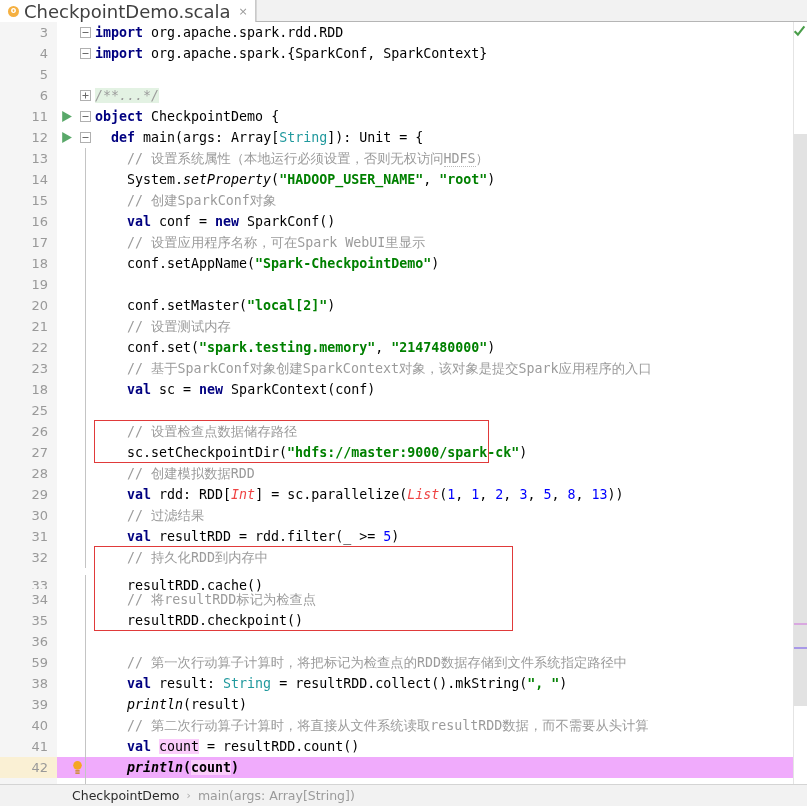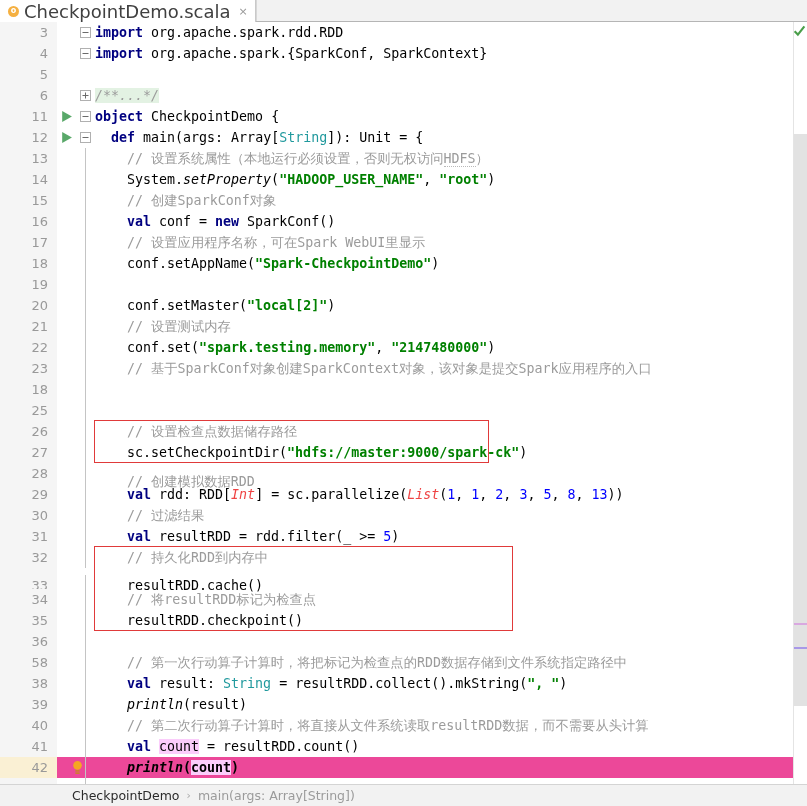--- a/index.html
+++ b/index.html
@@ -50,21 +50,21 @@
   .gutter-strip2 {
     position:absolute; left:57px; top:0; width:38px; height:762px;
     background:#ffffff;
   }
 
   .rows { position:absolute; left:0; top:0; width:807px; }
   .row {
     position:relative; height:21px; width:807px;
     display:flex; align-items:center;
   }
-  .row.hl { background:#ec4899; }
+  .row.hl { background:#f0abfc; }
   .row.hl .ln { background:#faf0d4; }
 
   .ln {
     width:57px; min-width:57px; text-align:right; padding-right:9px;
     color:#999999; font-size:13px;
     font-family:"DejaVu Sans", sans-serif;
     background:#f5f5f5;
     height:21px; line-height:21px;
     user-select:none;
   }
@@ -247,40 +247,41 @@
           <div class="code" style="padding-left: 32px;"><span class="plain">conf.set(</span><span class="str">"spark.testing.memory"</span><span class="plain">, </span><span class="str">"2147480000"</span><span class="plain">)</span></div>
         </div>
         <div class="row" style="position: absolute; top: 336px;">
           <div class="ln">23</div>
           <div class="fold-line"></div>
           <div class="code" style="padding-left: 32px;"><span class="cmt">// 基于SparkConf对象创建SparkContext对象，该对象是提交Spark应用程序的入口</span></div>
         </div>
         <div class="row" style="position: absolute; top: 357px;">
           <div class="ln">18</div>
           <div class="fold-line"></div>
+          <div class="code" style="padding-left: 32px;"><span class="kw">val</span><span class="plain"> sc = </span><span class="kw">new</span><span class="plain"> SparkContext(conf)</span></div>
         </div>
         <div class="row" style="position: absolute; top: 378px;">
           <div class="ln">25</div>
           <div class="fold-line"></div>
           <div class="code" style="padding-left: 32px;"></div>
         </div>
         <div class="row" style="position: absolute; top: 399px;">
           <div class="ln">26</div>
           <div class="fold-line"></div>
           <div class="code" style="padding-left: 32px;"><span class="cmt">// 设置检查点数据储存路径</span></div>
         </div>
         <div class="row" style="position: absolute; top: 420px;">
           <div class="ln">27</div>
           <div class="fold-line"></div>
           <div class="code" style="padding-left: 32px;"><span class="plain">sc.setCheckpointDir(</span><span class="str">"hdfs://master:9000/spark-ck"</span><span class="plain">)</span></div>
         </div>
         <div class="row" style="position: absolute; top: 441px;">
           <div class="ln">28</div>
           <div class="fold-line"></div>
-          <div class="code" style="padding-left: 32px; margin-top: 8px;"><span class="cmt">// 创建模拟数据RDD</span></div>
+          <div class="code" style="padding-left: 32px;"><span class="cmt">// 创建模拟数据RDD</span></div>
         </div>
         <div class="row" style="position: absolute; top: 462px;">
           <div class="ln">29</div>
           <div class="fold-line"></div>
           <div class="code" style="padding-left: 32px;"><span class="kw">val</span><span class="plain"> rdd: RDD[</span><span class="lst">Int</span><span class="plain">] = sc.parallelize(</span><span class="lst">List</span><span class="plain">(</span><span class="num">1</span><span class="plain">, </span><span class="num">1</span><span class="plain">, </span><span class="num">2</span><span class="plain">, </span><span class="num">3</span><span class="plain">, </span><span class="num">5</span><span class="plain">, </span><span class="num">8</span><span class="plain">, </span><span class="num">13</span><span class="plain">))</span></div>
         </div>
         <div class="row" style="position: absolute; top: 483px;">
           <div class="ln">30</div>
           <div class="fold-line"></div>
           <div class="code" style="padding-left: 32px;"><span class="cmt">// 过滤结果</span></div>
@@ -309,21 +310,21 @@
           <div class="ln">35</div>
           <div class="fold-line"></div>
           <div class="code" style="padding-left: 32px;"><span class="plain">resultRDD.checkpoint()</span></div>
         </div>
         <div class="row" style="position: absolute; top: 609px;">
           <div class="ln">36</div>
           <div class="fold-line"></div>
           <div class="code" style="padding-left: 32px;"></div>
         </div>
         <div class="row" style="position: absolute; top: 630px;">
-          <div class="ln">58</div>
+          <div class="ln">59</div>
           <div class="fold-line"></div>
           <div class="code" style="padding-left: 32px;"><span class="cmt">// 第一次行动算子计算时，将把标记为检查点的RDD数据存储到文件系统指定路径中</span></div>
         </div>
         <div class="row" style="position: absolute; top: 651px;">
           <div class="ln">38</div>
           <div class="fold-line"></div>
           <div class="code" style="padding-left: 32px;"><span class="kw">val</span><span class="plain"> result: </span><span class="typ">String</span><span class="plain"> = resultRDD.collect().mkString(</span><span class="str">", "</span><span class="plain">)</span></div>
         </div>
         <div class="row" style="position: absolute; top: 672px;">
           <div class="ln">39</div>

